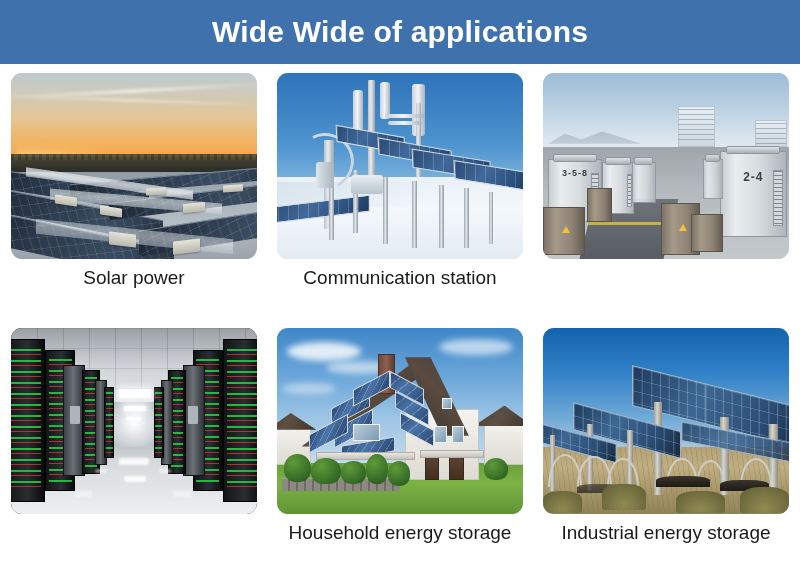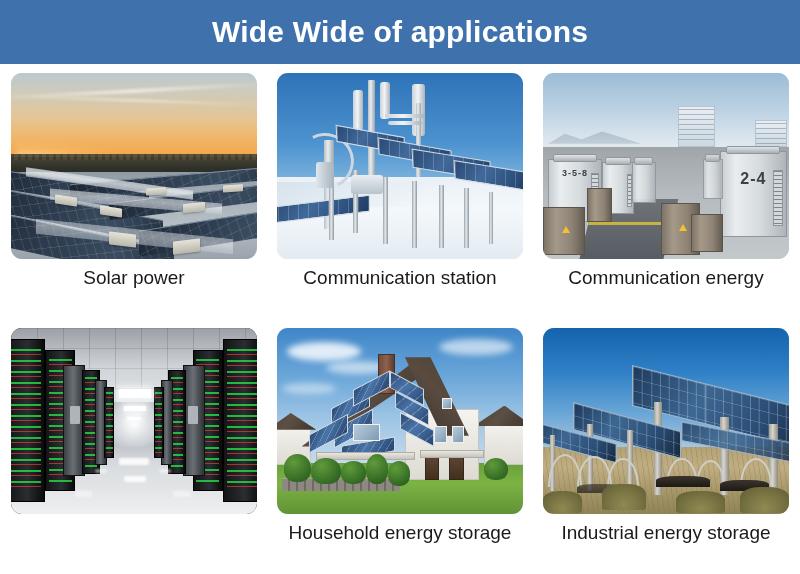--- a/index.html
+++ b/index.html
@@ -478,41 +478,40 @@
           <div class="fan"></div>
           <div class="lbl">3-5-8</div>
           <div class="grill"></div>
         </div>
         <div class="s3-unit" style="left:24%;top:48%;width:13%;height:28%">
           <div class="fan"></div>
           <div class="grill"></div>
         </div>
         <div class="s3-unit" style="left:72%;top:42%;width:27%;height:46%">
           <div class="fan"></div>
-          <div class="lbl" style="top:22%;font-size:16px">2-4</div>
+          <div class="lbl" style="top:22%;font-size:12px">2-4</div>
           <div class="grill"></div>
         </div>
         <div class="s3-unit" style="left:36%;top:48%;width:10%;height:22%;opacity:.9">
           <div class="fan"></div>
         </div>
         <div class="s3-unit" style="left:65%;top:46%;width:8%;height:22%;opacity:.85">
           <div class="fan"></div>
         </div>
 
         <div class="s3-box" style="left:0%;top:72%;width:17%;height:26%">
           <div class="s3-warn" style="left:45%;top:40%"></div>
         </div>
         <div class="s3-box" style="left:48%;top:70%;width:16%;height:28%">
           <div class="s3-warn" style="left:45%;top:40%"></div>
         </div>
         <div class="s3-box" style="left:18%;top:62%;width:10%;height:18%"></div>
         <div class="s3-box" style="left:60%;top:76%;width:13%;height:20%"></div>
       </div>
     </div>
-    <div class="caption">Communication energy</div>
   </div>
 
   <div class="card">
     <div class="thumb">
       <div class="scene">
         <div class="s4-bg"></div>
         <div class="s4-ceil"></div>
         <div class="s4-floor"></div>
         <div class="s4-end"></div>
 

